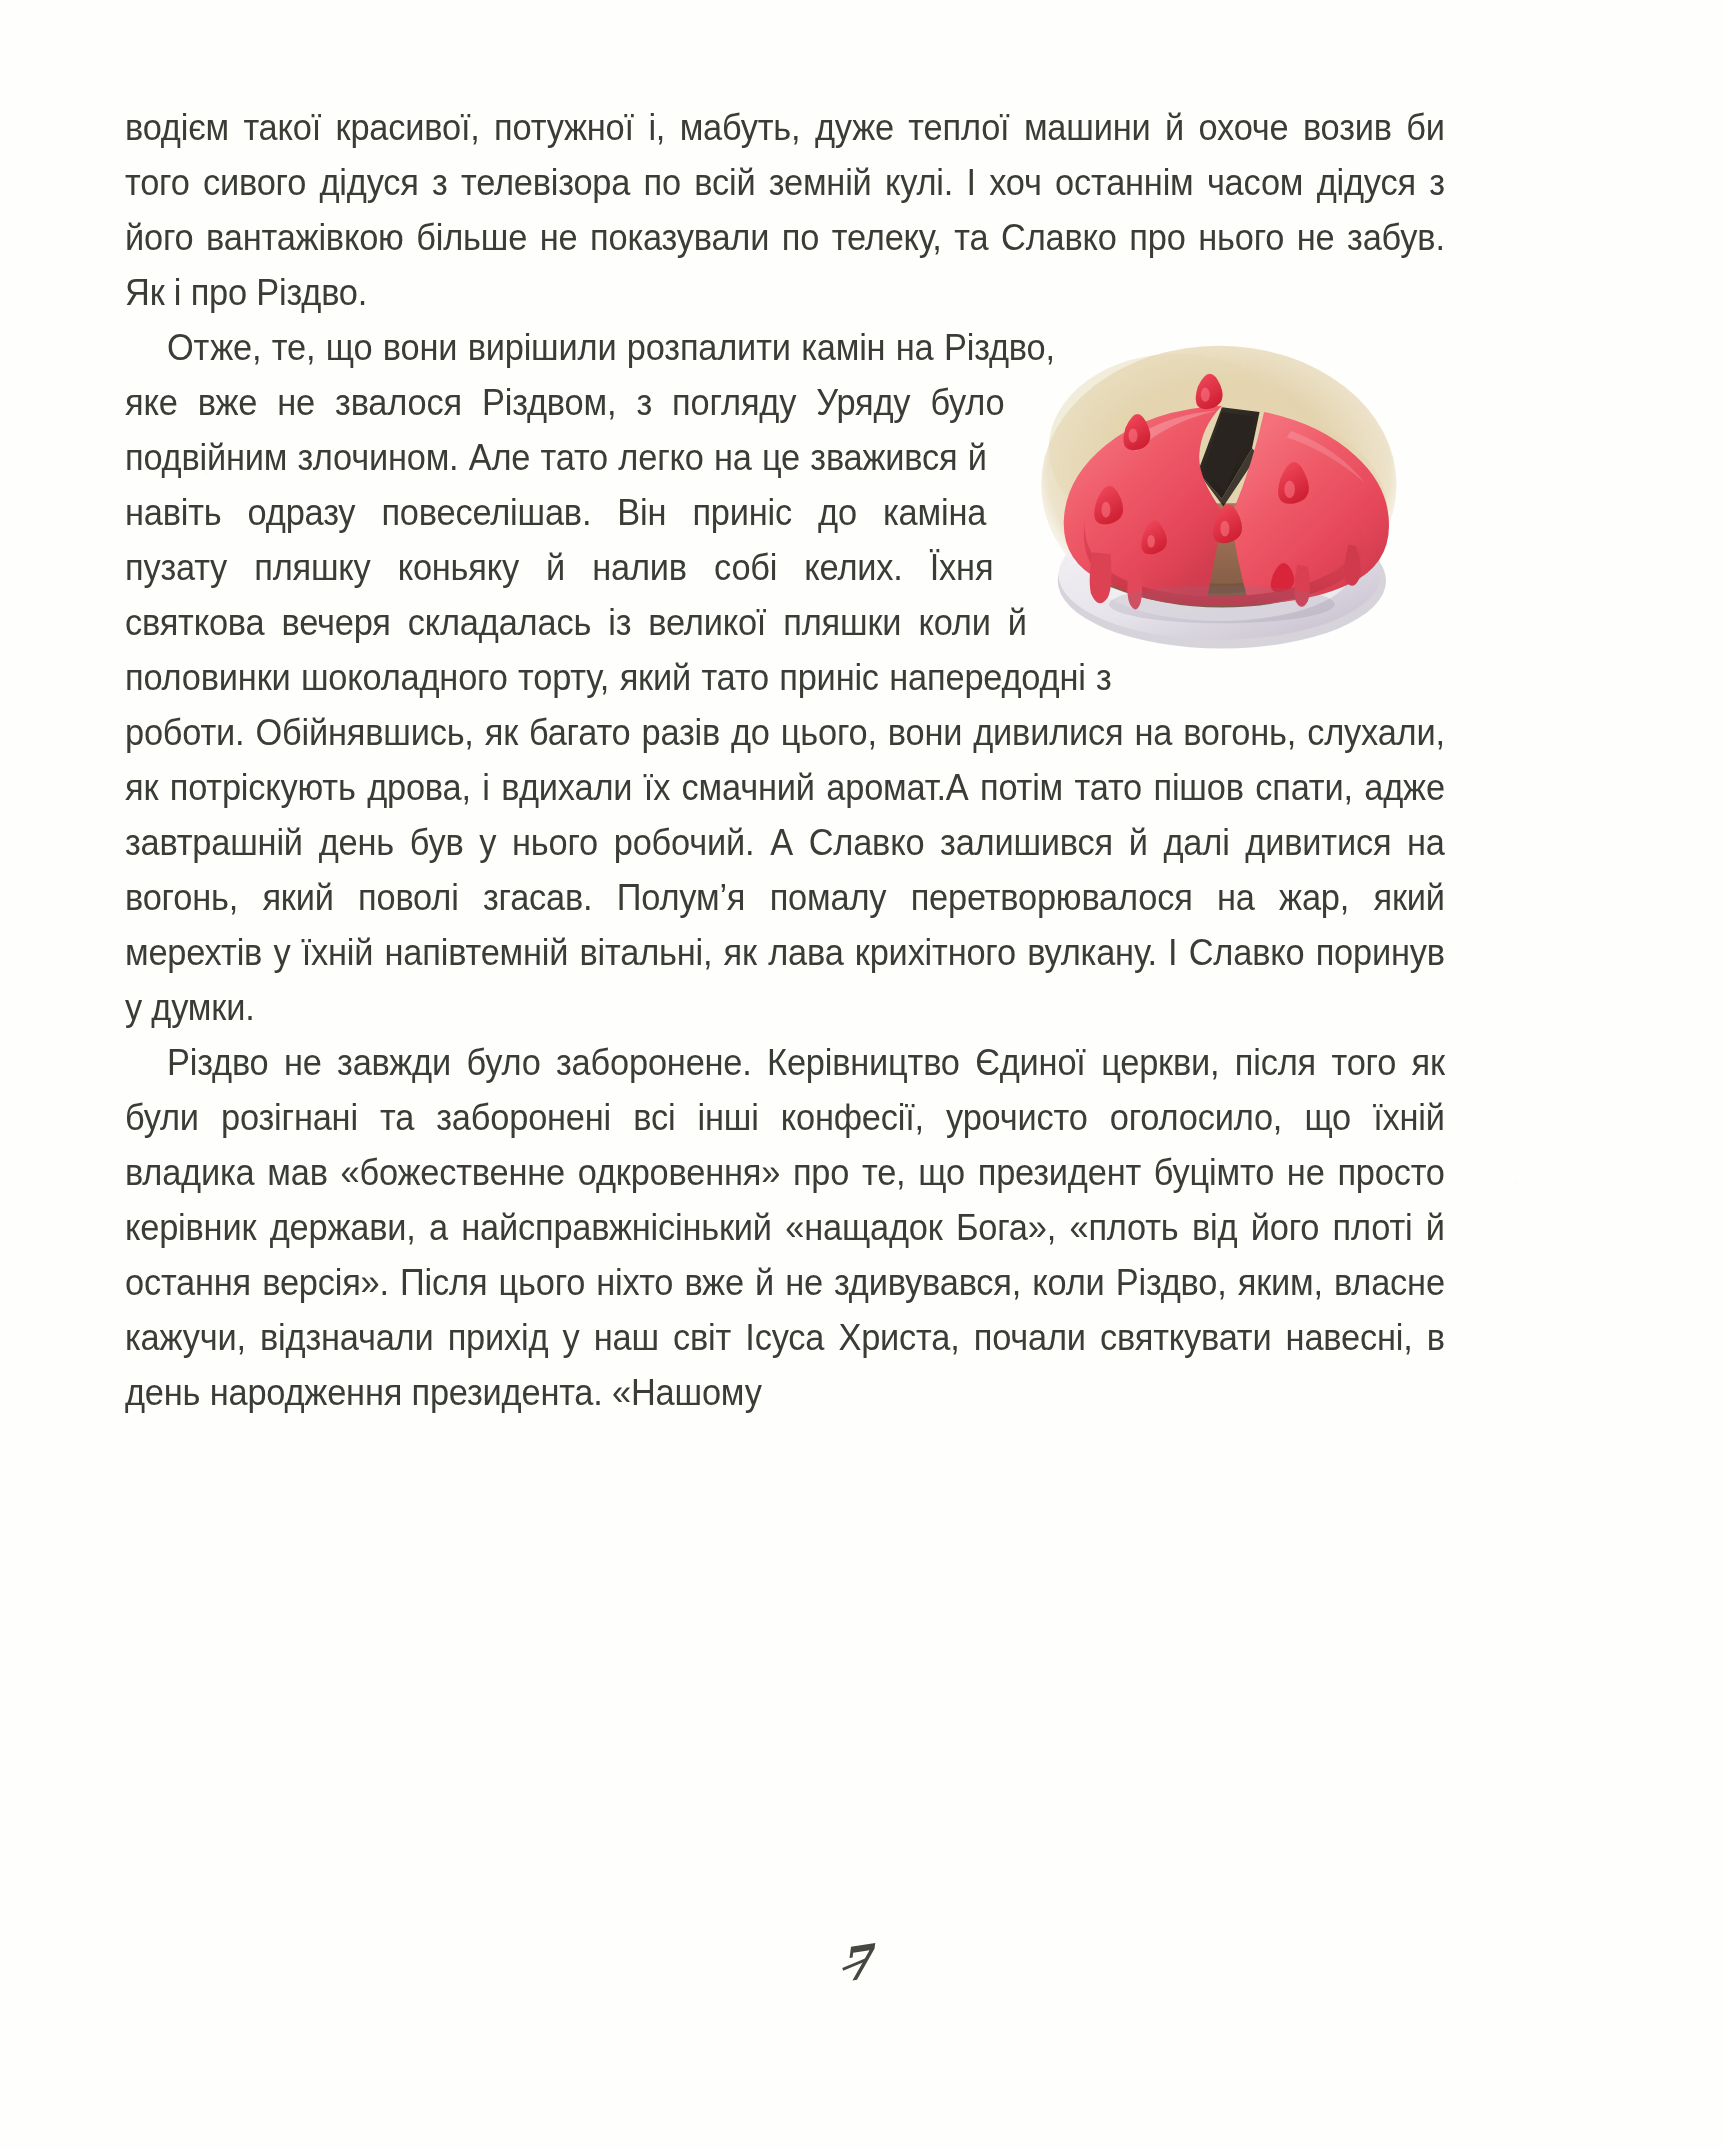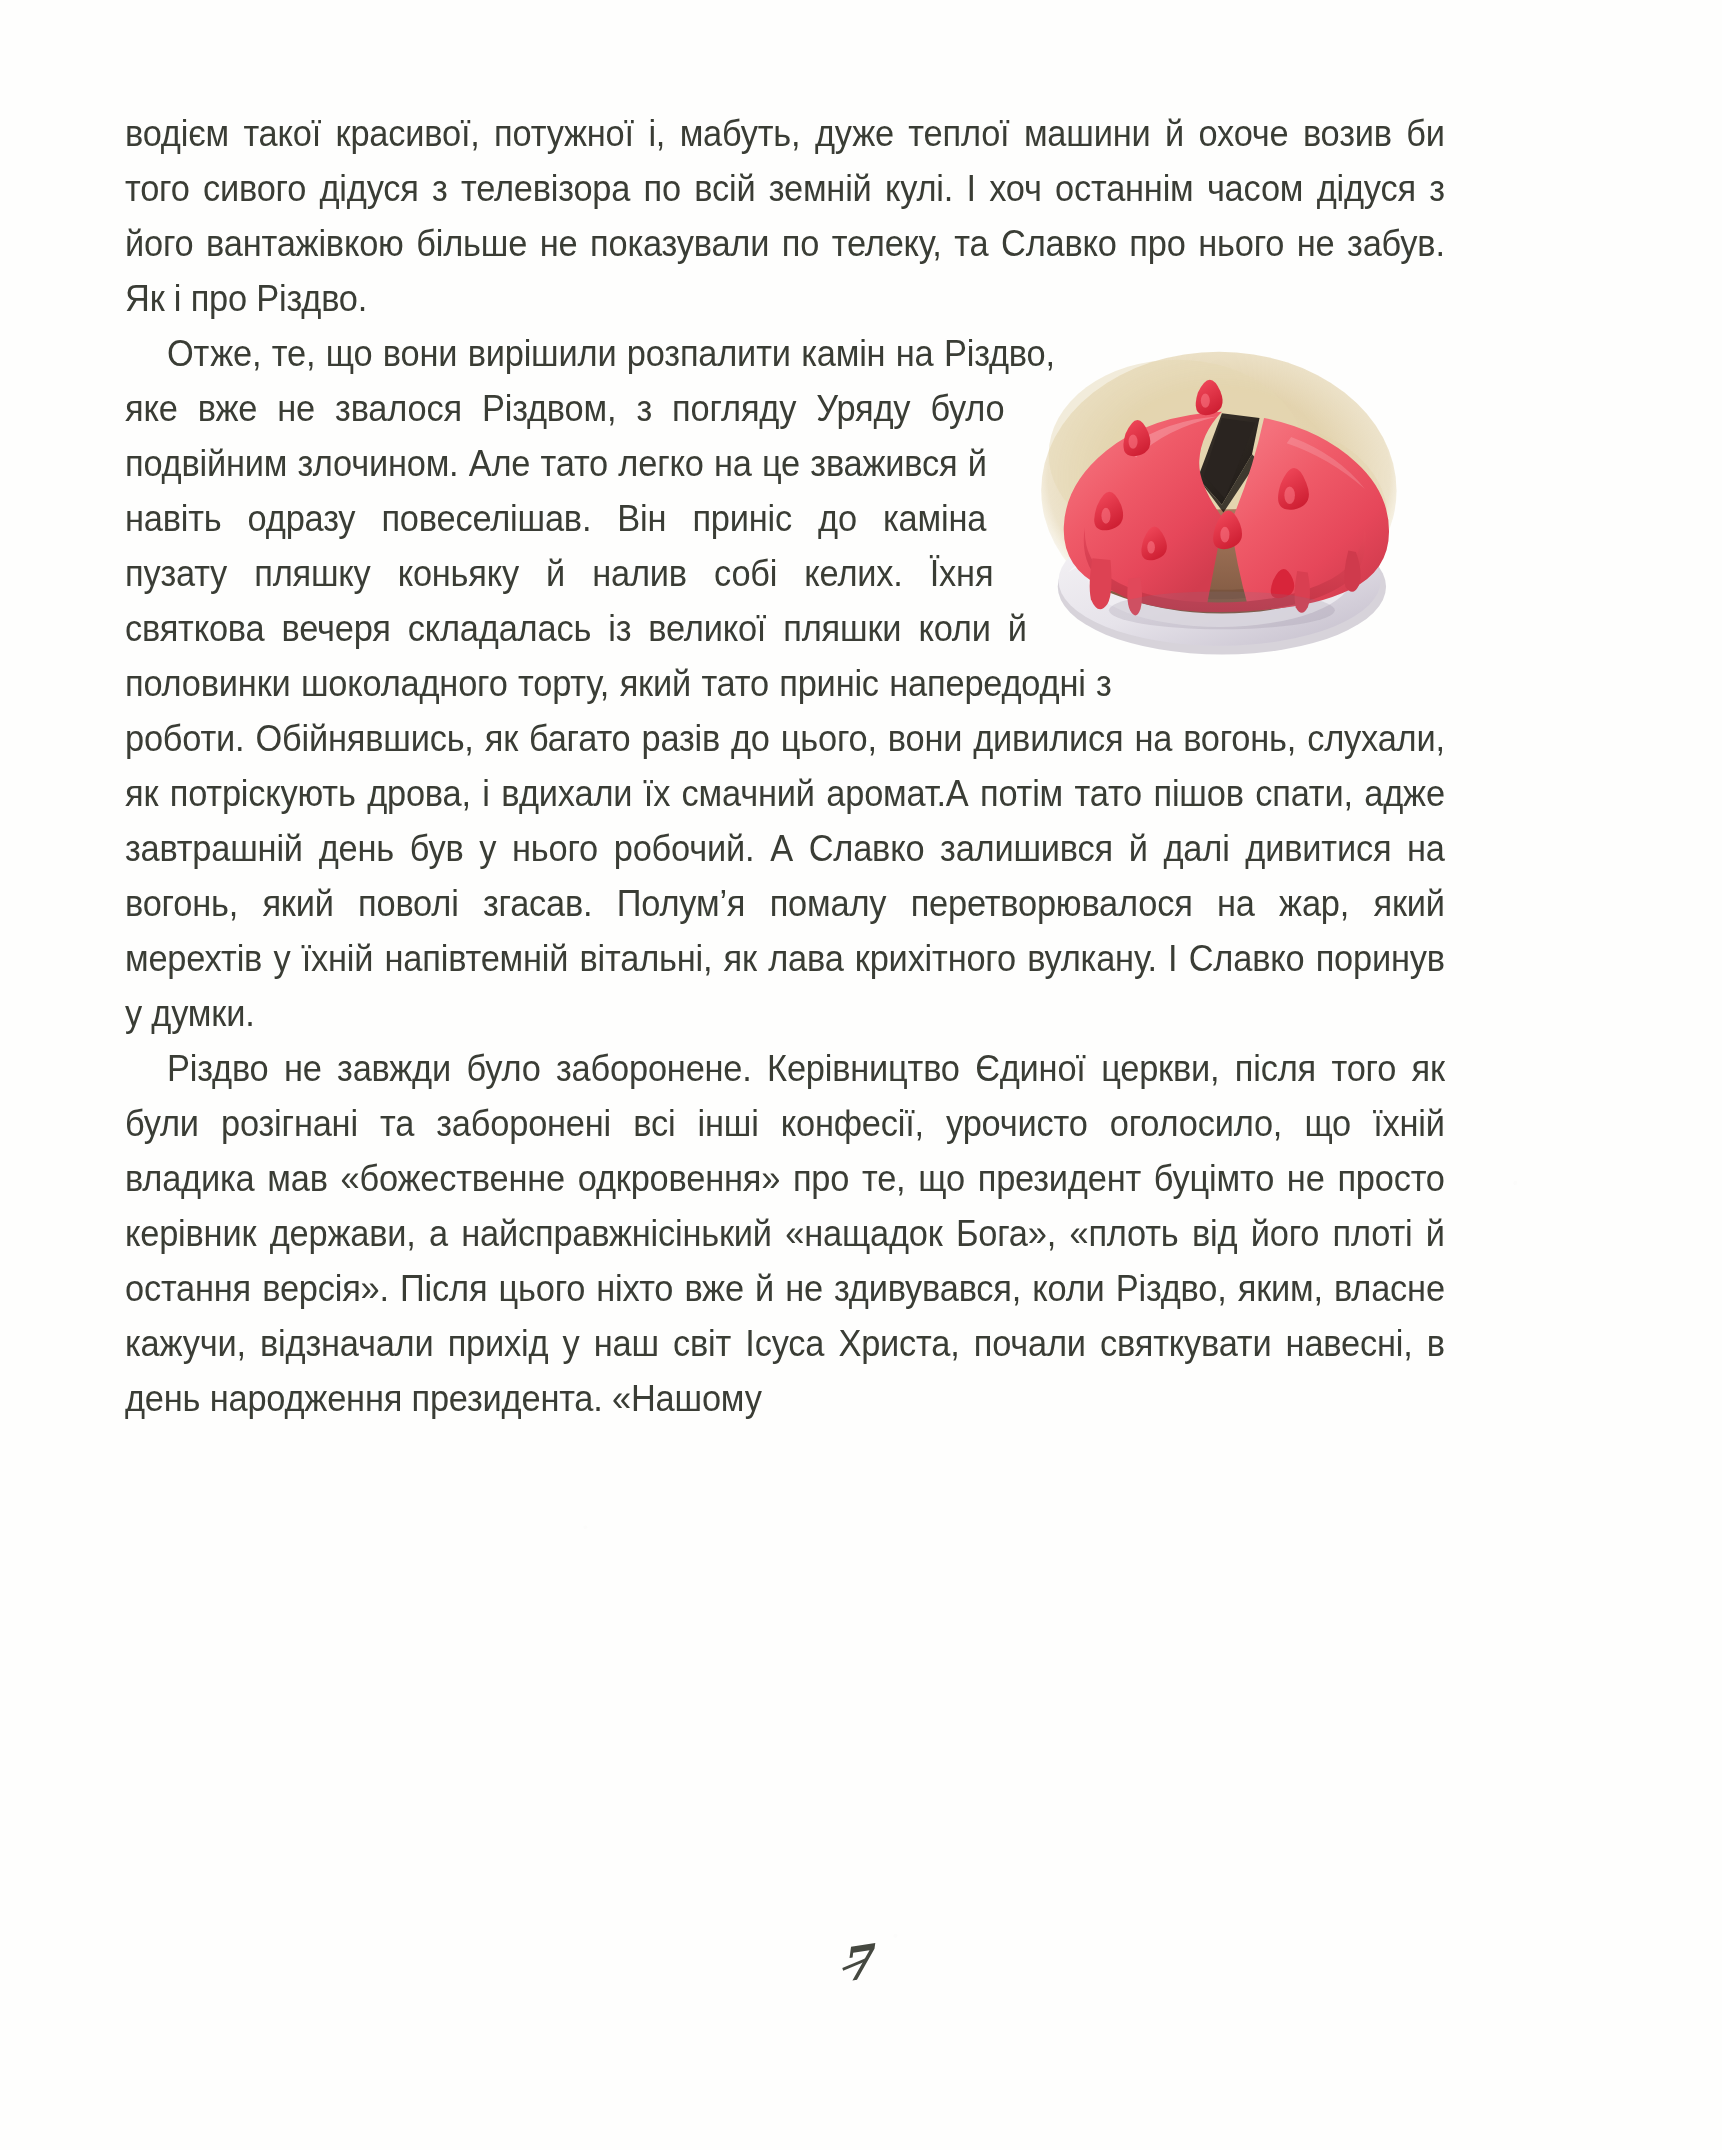--- a/index.html
+++ b/index.html
@@ -32,21 +32,21 @@
       radial-gradient(circle at 12% 22%, rgba(170,170,150,.05) 0 1.6px, transparent 2.4px),
       radial-gradient(circle at 67% 9%, rgba(170,170,150,.045) 0 1.6px, transparent 2.4px),
       radial-gradient(circle at 34% 71%, rgba(170,170,150,.04) 0 1.6px, transparent 2.4px),
       radial-gradient(circle at 88% 55%, rgba(170,170,150,.05) 0 1.6px, transparent 2.4px),
       radial-gradient(circle at 52% 90%, rgba(170,170,150,.04) 0 1.6px, transparent 2.4px);
   }
 
   .text-column {
     position: absolute;
     left: 125px;
-    top: 106px;
+    top: 100px;
     width: 1382px;
   }
 
   .body-text {
     font-size: 36px;
     line-height: 55px;
     color: #3a3d35;
     text-align: justify;
     text-justify: inter-word;
     letter-spacing: -0.2px;

